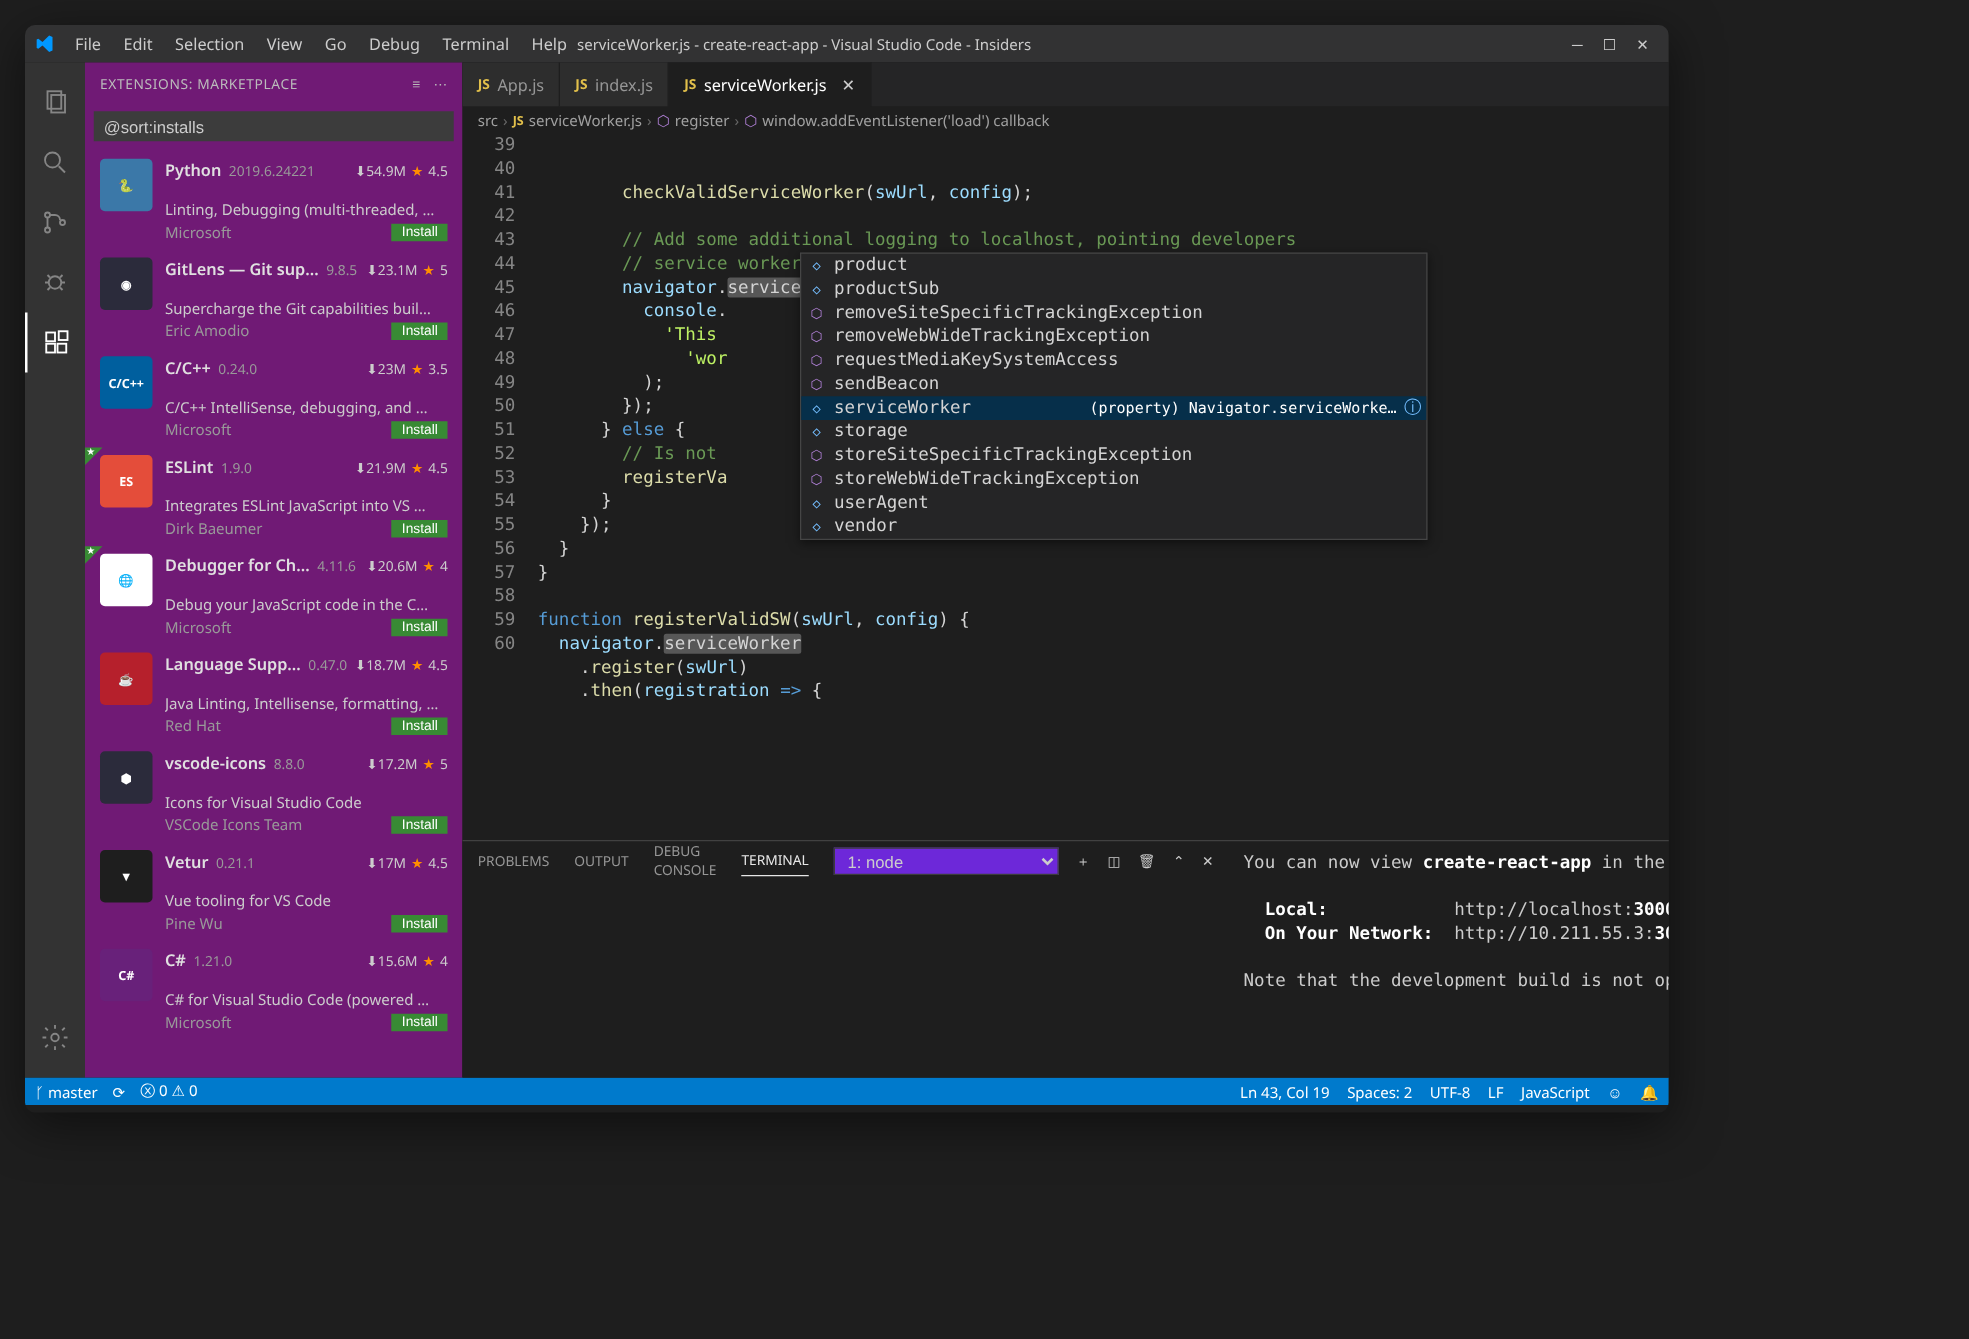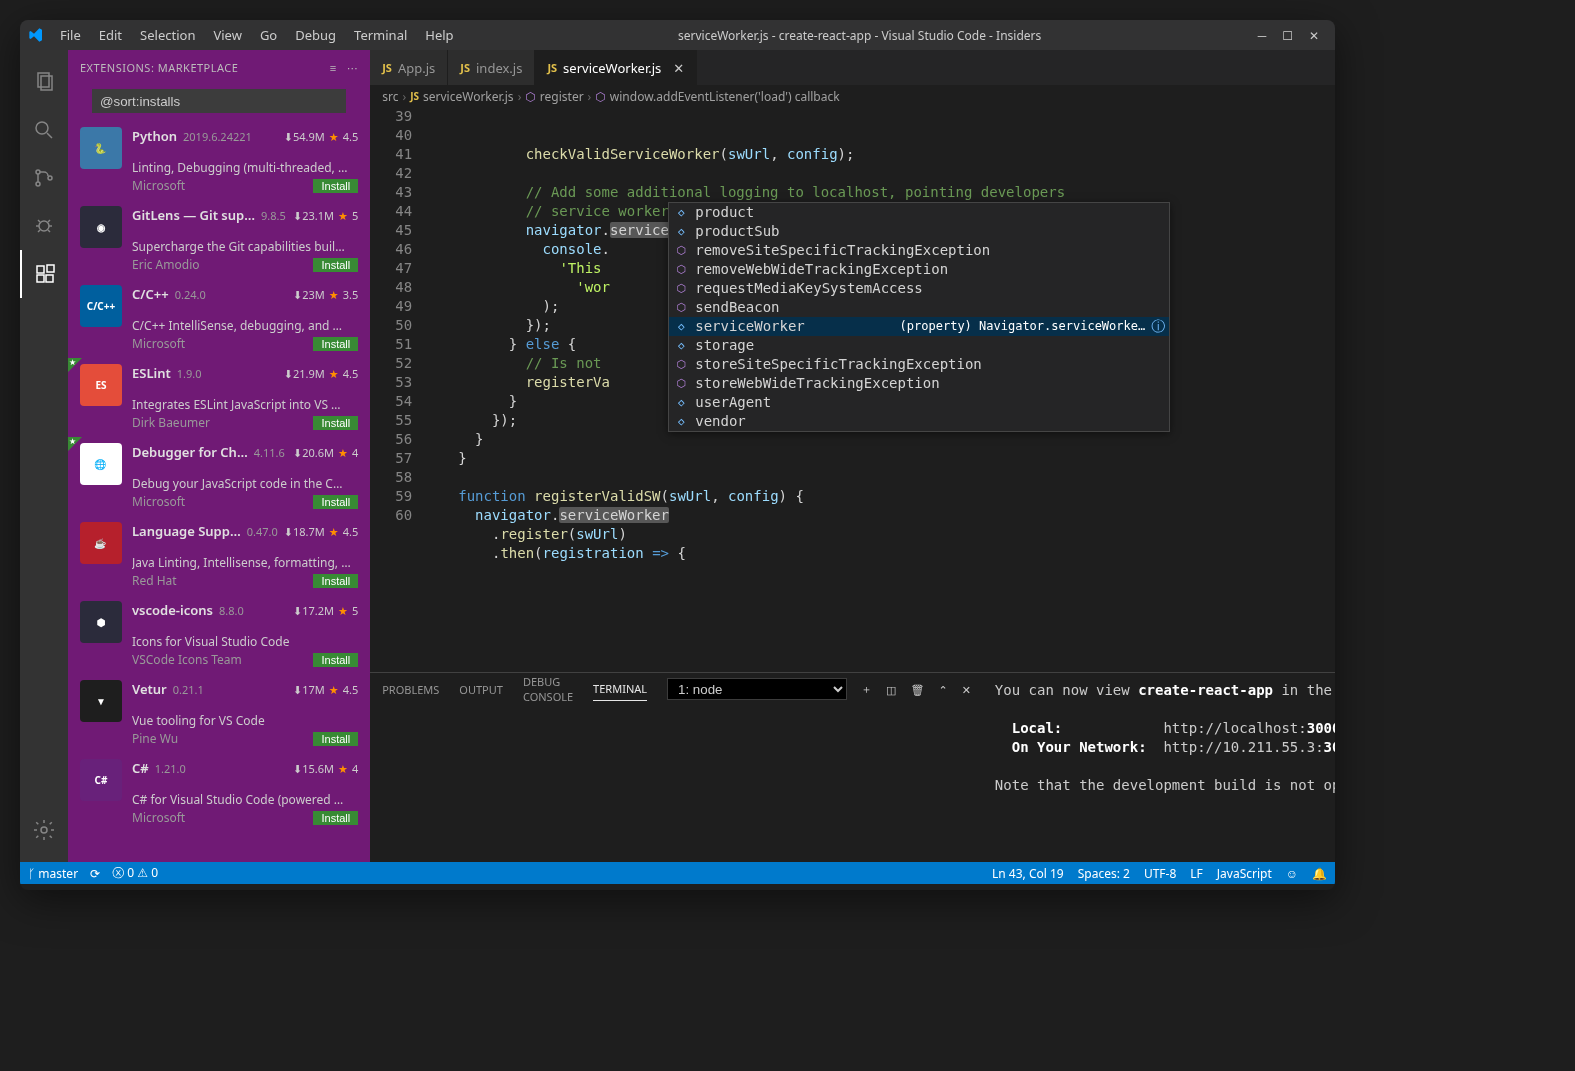--- a/index.html
+++ b/index.html
@@ -1,34 +1,34 @@
 <!DOCTYPE html>
 <html><head>
 <meta charset="utf-8">
 <style>
   * { box-sizing: border-box; margin: 0; padding: 0; }
   body { background: #1e1e1e; font-family: "Segoe UI", system-ui, sans-serif; font-size: 13px; color: #ccc; overflow: hidden; width: 1315px; height: 870px; border-radius: 8px; margin: 20px; box-shadow: 0 10px 40px rgba(0,0,0,0.5);}
   .titlebar { height: 30px; background: #323233; display: flex; align-items: center; padding: 0 8px; }
   .titlebar .vscode-icon { width: 16px; height: 16px; margin-right: 8px; }
   .menubar { display: flex; gap: 2px; }
   .menubar span { padding: 4px 8px; color: #ccc; cursor: default; }
-  .title-center { flex: 1; text-align: center; color: #ccc; font-size: 12px; }
+  .title-center { flex: 1; color: #ccc; font-size: 12px; }
   .win-controls { display: flex; gap: 16px; padding-right: 8px; }
   .win-controls span { color: #ccc; font-size: 12px; cursor: default; }
 
   .main { display: flex; height: 812px; }
   .activitybar { width: 48px; background: #333333; display: flex; flex-direction: column; align-items: center; padding-top: 8px; }
   .activitybar .ab-icon { width: 48px; height: 48px; display: flex; align-items: center; justify-content: center; color: #858585; font-size: 24px; cursor: pointer; }
   .activitybar .ab-icon.active { color: #fff; border-left: 2px solid #fff; }
   .activitybar .bottom { margin-top: auto; margin-bottom: 8px; }
 
   .sidebar { width: 310px; background: #701a75; display: flex; flex-direction: column; }
   .sidebar-header { height: 35px; display: flex; align-items: center; padding: 0 12px; justify-content: space-between; font-size: 11px; letter-spacing: 0.5px; color: #bbb; }
   .sidebar-header .actions { display: flex; gap: 10px; color: #bbb; }
-  .search-box { margin: 4px 24px 8px; }
+  .search-box { margin: 4px 7px 8px; }
   .search-box input { width: 100%; padding: 4px 8px; background: #3c3c3c; border: none; color: #ccc; outline: none; height: 24px; }
   .ext-list { flex: 1; overflow: hidden; }
   .ext-item { display: flex; padding: 6px 12px; gap: 10px; position: relative; }
   .ext-icon { width: 42px; height: 42px; border-radius: 4px; flex-shrink: 0; display: flex; align-items: center; justify-content: center; font-size: 10px; font-weight: bold; color: #fff; }
   .ext-content { flex: 1; min-width: 0; }
   .ext-title-row { display: flex; align-items: baseline; gap: 6px; }
   .ext-name { font-weight: 600; color: #e0e0e0; white-space: nowrap; overflow: hidden; text-overflow: ellipsis; }
   .ext-ver { font-size: 11px; color: #999; }
   .ext-stats { margin-left: auto; font-size: 11px; color: #ccc; display: flex; align-items: center; gap: 4px; white-space: nowrap;}
   .ext-stats .star { color: #ff8e00; }
@@ -44,21 +44,21 @@
   .tab { display: flex; align-items: center; padding: 0 12px; gap: 6px; color: #969696; background: #2d2d2d; border-right: 1px solid #1e1e1e; cursor: pointer; }
   .tab.active { background: #1e1e1e; color: #fff; }
   .tab .js-ico { color: #e2c04b; font-size: 11px; font-weight: bold; }
   .tab .close { margin-left: 6px; color: #ccc;}
   .tabs .right { margin-left: auto; display: flex; align-items: center; gap: 14px; padding: 0 12px; color: #ccc;}
 
   .breadcrumbs { height: 22px; display: flex; align-items: center; padding: 0 12px; gap: 4px; font-size: 12px; color: #a0a0a0; }
   .breadcrumbs .bc-sym { color: #b180d7; }
   .breadcrumbs .chev { color: #666; }
 
-  .code-area { flex: 1; display: flex; position: relative; font-family: "Consolas", "Menlo", monospace; font-size: 14px; line-height: 19px; overflow: hidden; gap: 28px;}
+  .code-area { flex: 1; display: flex; position: relative; font-family: "Consolas", "Menlo", monospace; font-size: 14px; line-height: 19px; overflow: hidden;}
   .gutter { width: 60px; text-align: right; color: #858585; padding-right: 18px; user-select: none; }
   .code { flex: 1; white-space: pre; color: #d4d4d4; position: relative; }
   .tok-kw { color: #569cd6; }
   .tok-com { color: #6a9955; }
   .tok-fn { color: #dcdcaa; }
   .tok-var { color: #9cdcfe; }
   .tok-str { color: #bef264; }
   .tok-param { color: #9cdcfe; }
   .hl-word { background: #575757; border-radius: 2px;}
 
@@ -72,21 +72,21 @@
   .suggest-detail { margin-left: auto; color: #ffffff; font-size: 12px; }
   .info-ico { margin-left: 6px; color: #75beff; }
 
   .minimap { position: absolute; right: 0; top: 0; width: 80px; height: 100%; background: linear-gradient(#2a2a2a, #1e1e1e); opacity: 0.6;}
 
   .panel { height: 190px; border-top: 1px solid #414141; background: #1e1e1e; display: flex; flex-direction: row;}
   .panel-tabs { height: 32px; display: flex; align-items: center; padding: 0 12px; gap: 20px; font-size: 11px; }
   .panel-tab { color: #969696; cursor: pointer; padding: 4px 0;}
   .panel-tab.active { color: #e7e7e7; border-bottom: 1px solid #e7e7e7; }
   .panel-right { margin-left: auto; display: flex; align-items: center; gap: 14px; }
-  .panel-select { background: #000000; border: 1px solid #3c3c3c; color: #ccc; padding: 2px 6px; height: 22px; width: 180px;}
+  .panel-select { background: #6d28d9; border: 1px solid #3c3c3c; color: #ccc; padding: 2px 6px; height: 22px; width: 180px;}
   .terminal { flex: 1; padding: 8px 12px; font-family: "Consolas", monospace; font-size: 14px; line-height: 19px; color: #ccc; white-space: pre;}
   .term-bold { font-weight: bold; color: #fff;}
 
   .statusbar { height: 22px; background: #007acc; display: flex; align-items: center; color: #fff; font-size: 12px; padding: 0 8px; gap: 12px;}
   .statusbar .right { margin-left: auto; display: flex; gap: 14px; align-items: center;}
   .statusbar span { cursor: default; }
 
   svg { display: block; }
 </style>
 </head>

